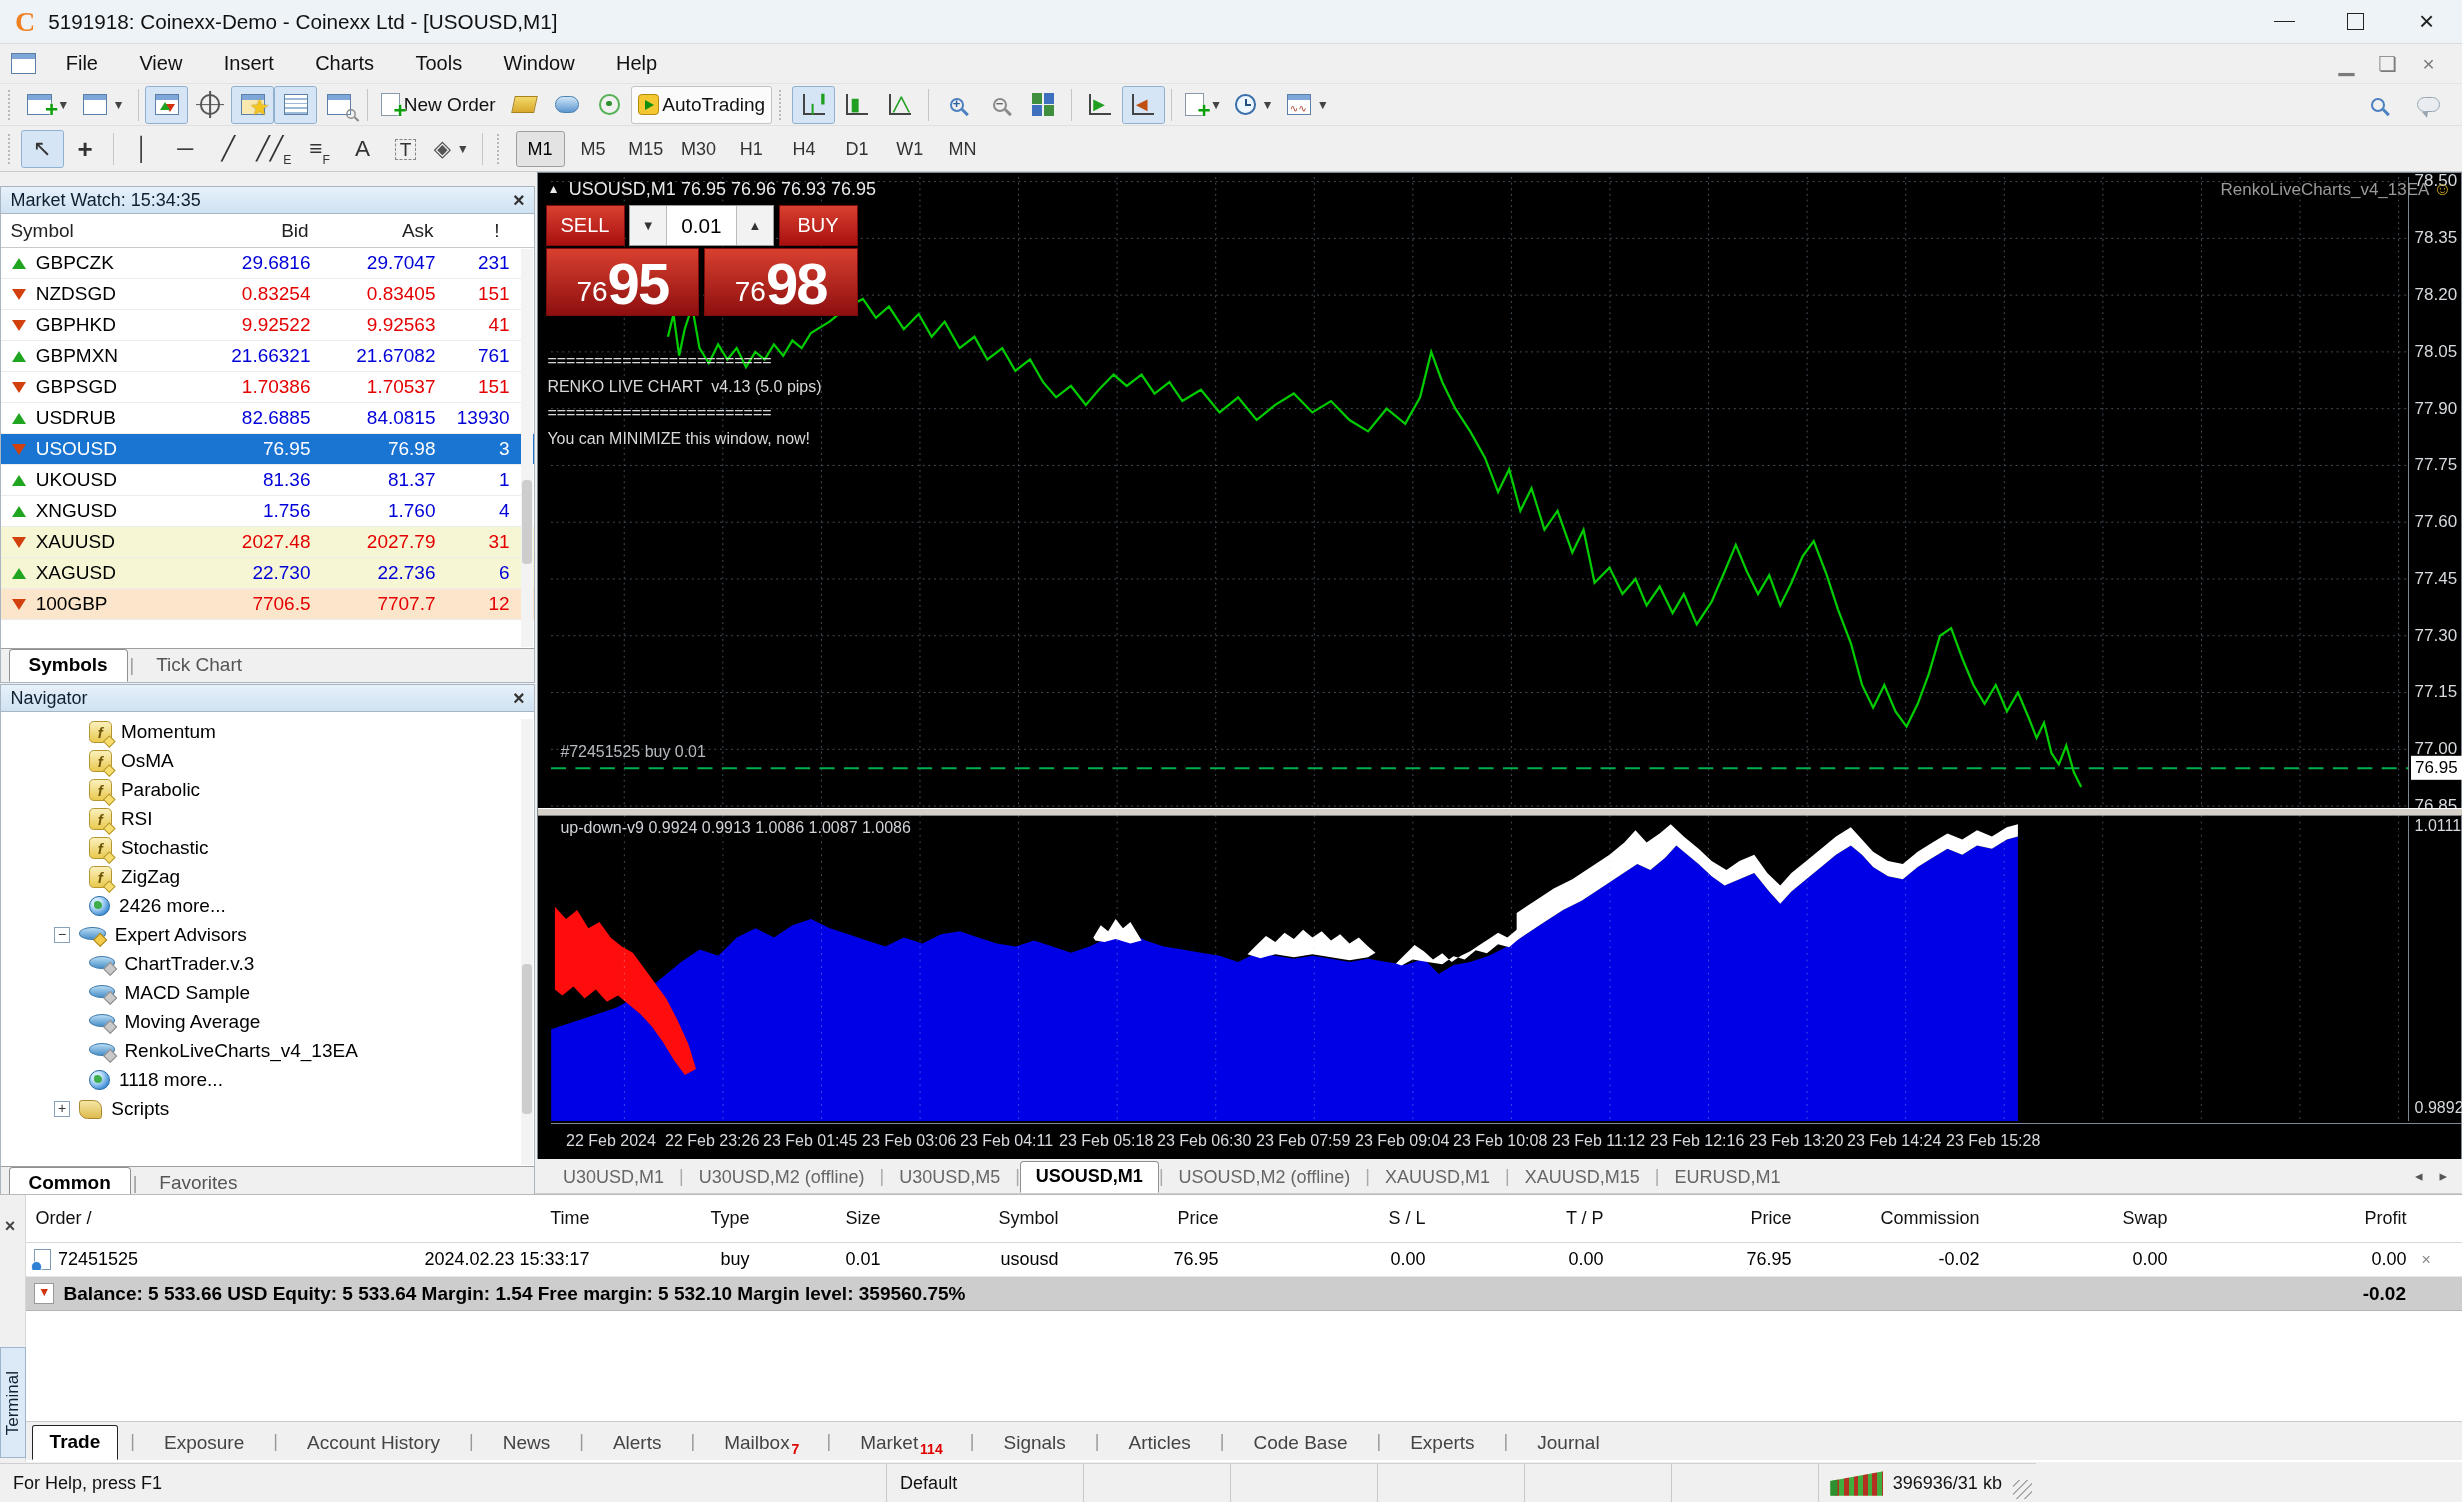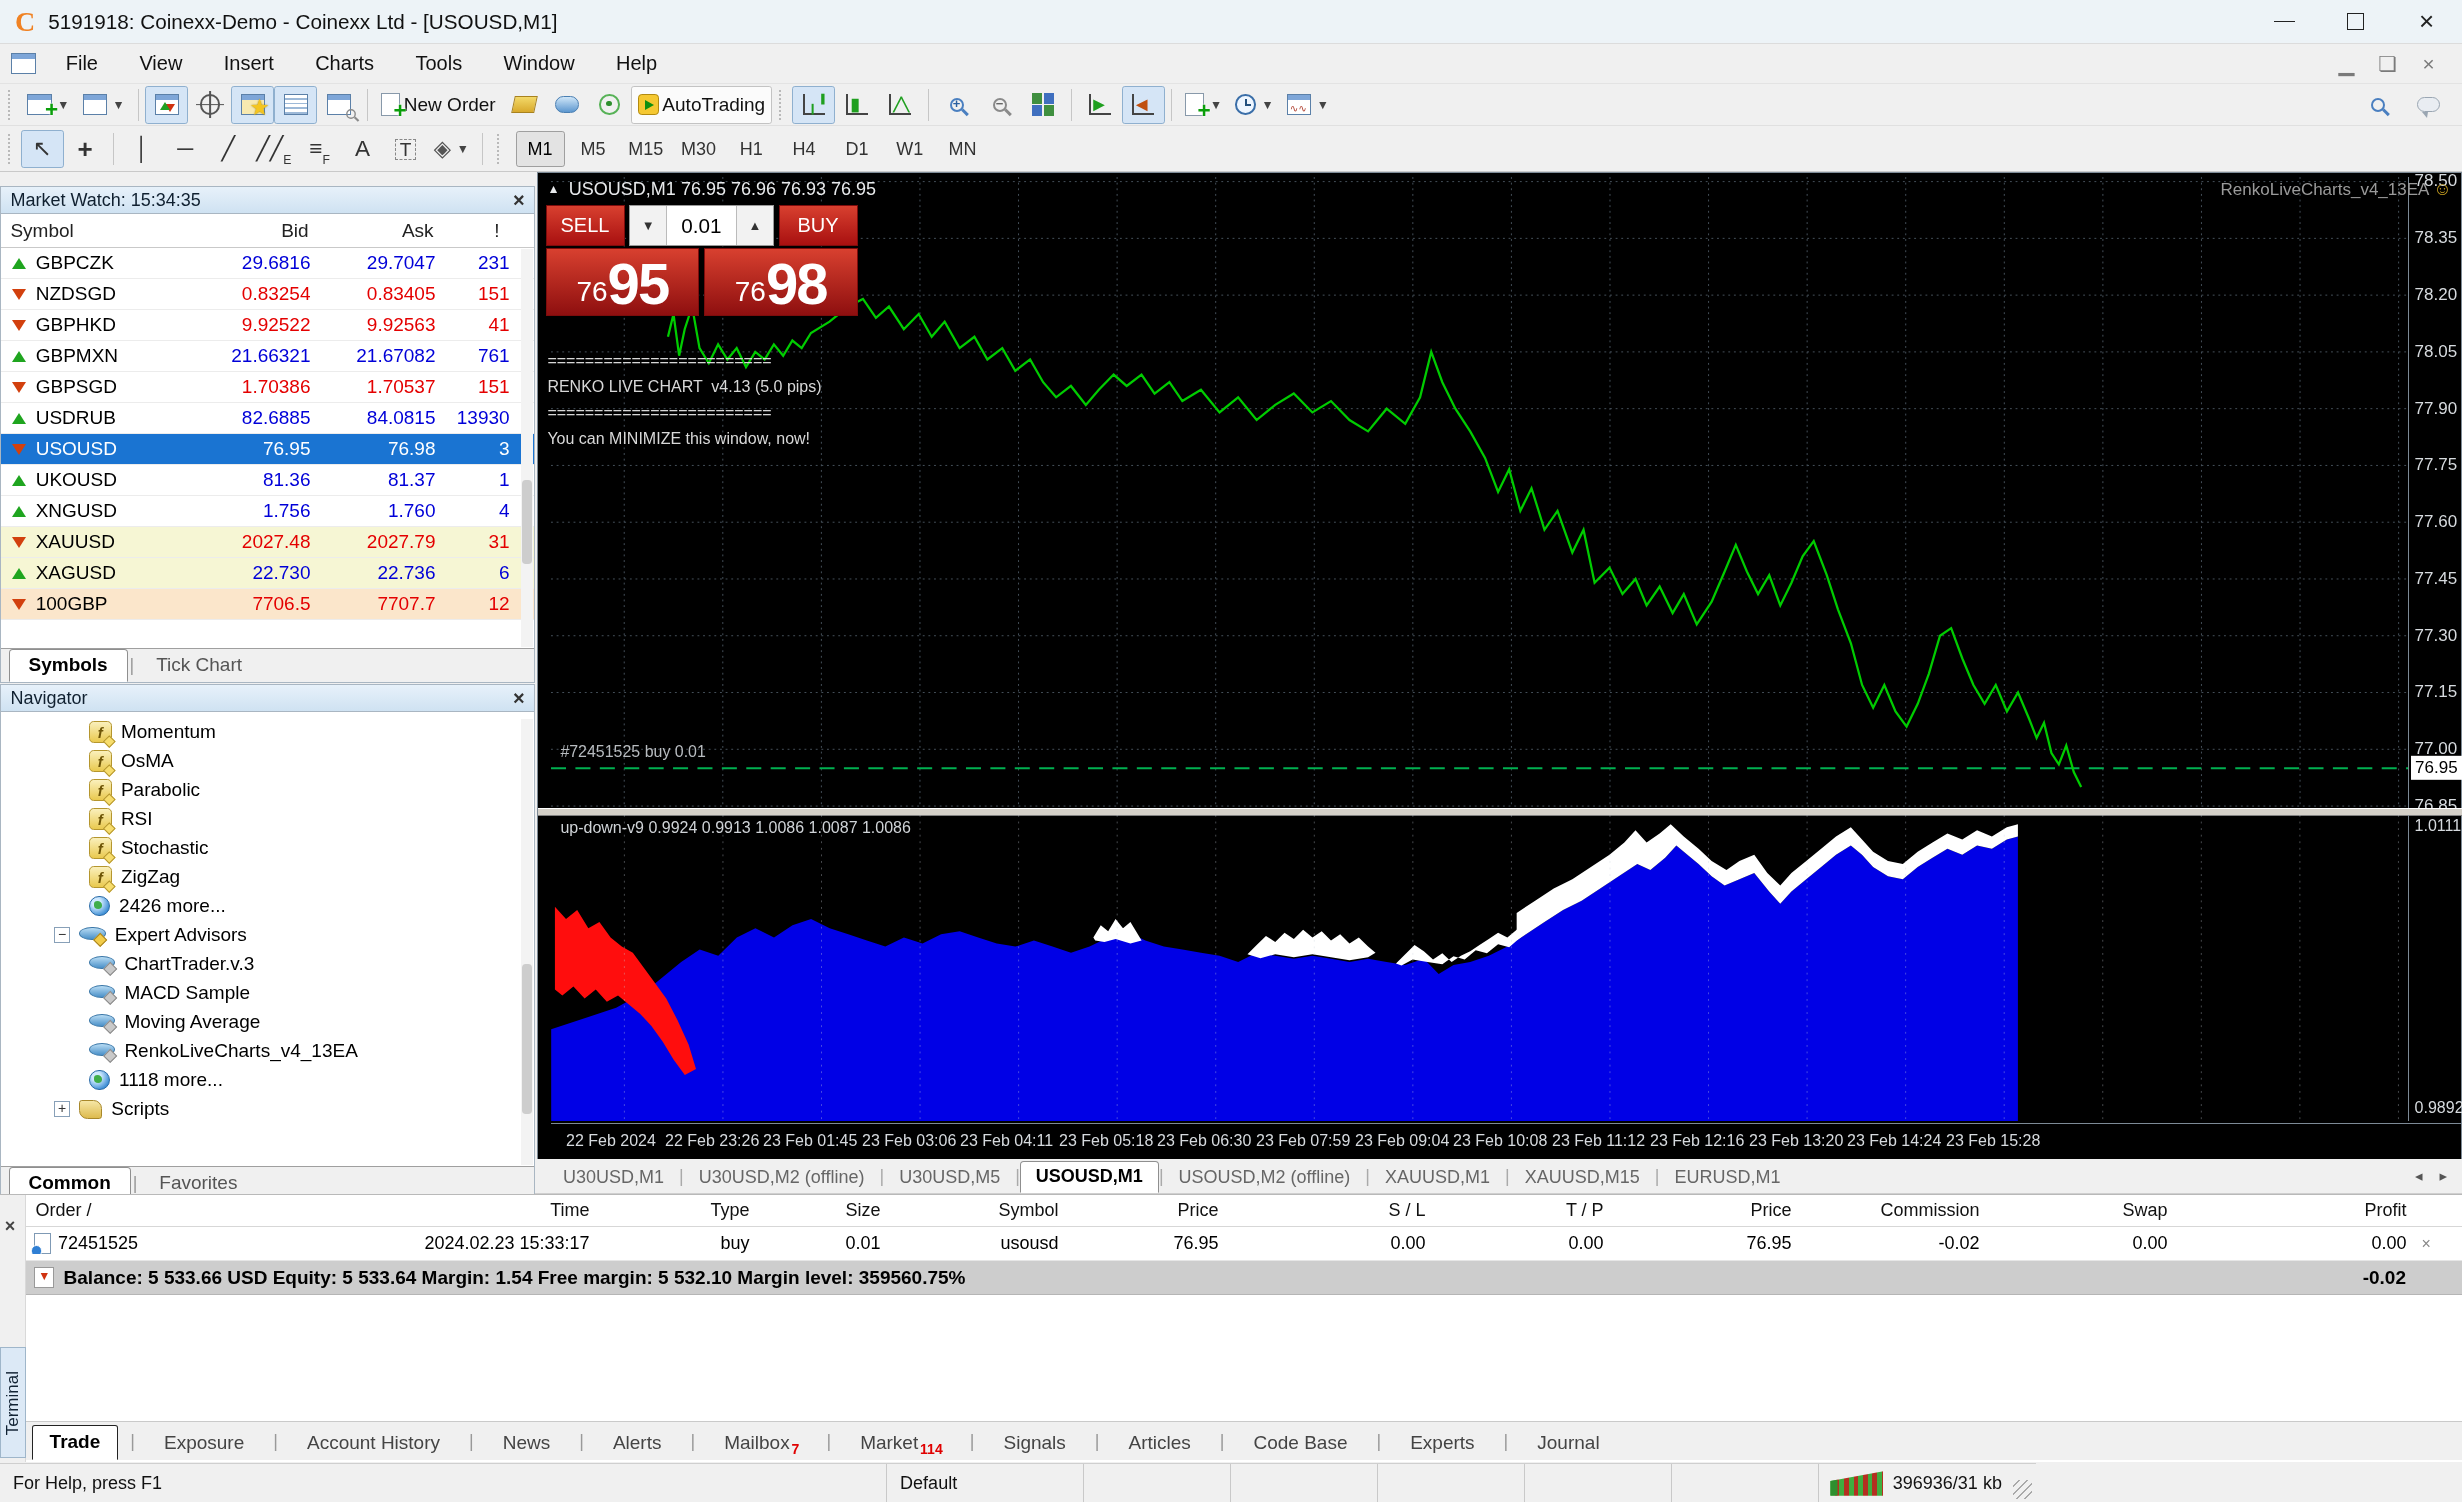--- a/index.html
+++ b/index.html
@@ -140,21 +140,21 @@
   .ctab-sep{color:#aaa;align-self:center;}
   #ctab-scroll{margin-left:auto;margin-right:15px;align-self:center;color:#555;font-size:15px;display:flex;gap:17px;}
   
   #terminal{position:absolute;left:0;top:1194px;width:2462px;height:268px;background:#fff;border-top:1.9px solid #b9b9b9;}
   #term-side{position:absolute;left:0;top:0;width:26px;height:100%;background:#f0f0f0;border-right:0.9px solid #d9d9d9;}
   #term-close{position:absolute;left:4.7px;top:20.7px;color:#444;font-size:18px;font-weight:bold;}
   #term-vlabel{position:absolute;left:0px;bottom:3.8px;width:26px;height:111px;background:#dcE9f6;border:0.9px solid #9fb6ca;display:flex;align-items:center;justify-content:center;}
   #term-vlabel span{writing-mode:vertical-rl;transform:rotate(180deg);font-size:17px;color:#123;}
   #term-grid{position:absolute;left:26px;top:0;right:0;}
   .trow{display:flex;align-items:center;}
-  #term-hdr{height:32px;border-bottom:0.9px solid #d7d7d7;font-size:18px;color:#111;}
+  #term-hdr{height:48px;border-bottom:0.9px solid #d7d7d7;font-size:18px;color:#111;}
   #term-hdr .cell{padding:0 9.4px;}
   #order-row{height:34px;border-bottom:0.9px solid #e6e6e6;font-size:18px;}
   .cell{white-space:nowrap;overflow:hidden;}
   .cell.r{text-align:right;padding:0 9.4px;}
   .cell.l{text-align:left;padding:0 7.5px;display:flex;align-items:center;gap:7.5px;}
   .doc-sm{width:17px;height:20.7px;background:#fff;border:1.9px solid #7f9ab5;position:relative;flex:none;}
   .doc-sm::after{content:"";position:absolute;left:-3.8px;bottom:-3.8px;width:9.4px;height:9.4px;background:#2f7fd4;border-radius:50%;border:0.9px solid #fff;}
   #row-x{color:#888;font-size:16px;margin-left:5.6px;}
   #balance-row{height:34px;background:#cdcdcd;display:flex;align-items:center;font-weight:bold;font-size:19px;border-bottom:0.9px solid #b5b5b5;}
   #bal-ic{width:20.7px;height:20.7px;background:#fff;border:0.9px solid #999;margin:0 9.4px 0 7.5px;position:relative;flex:none;}

